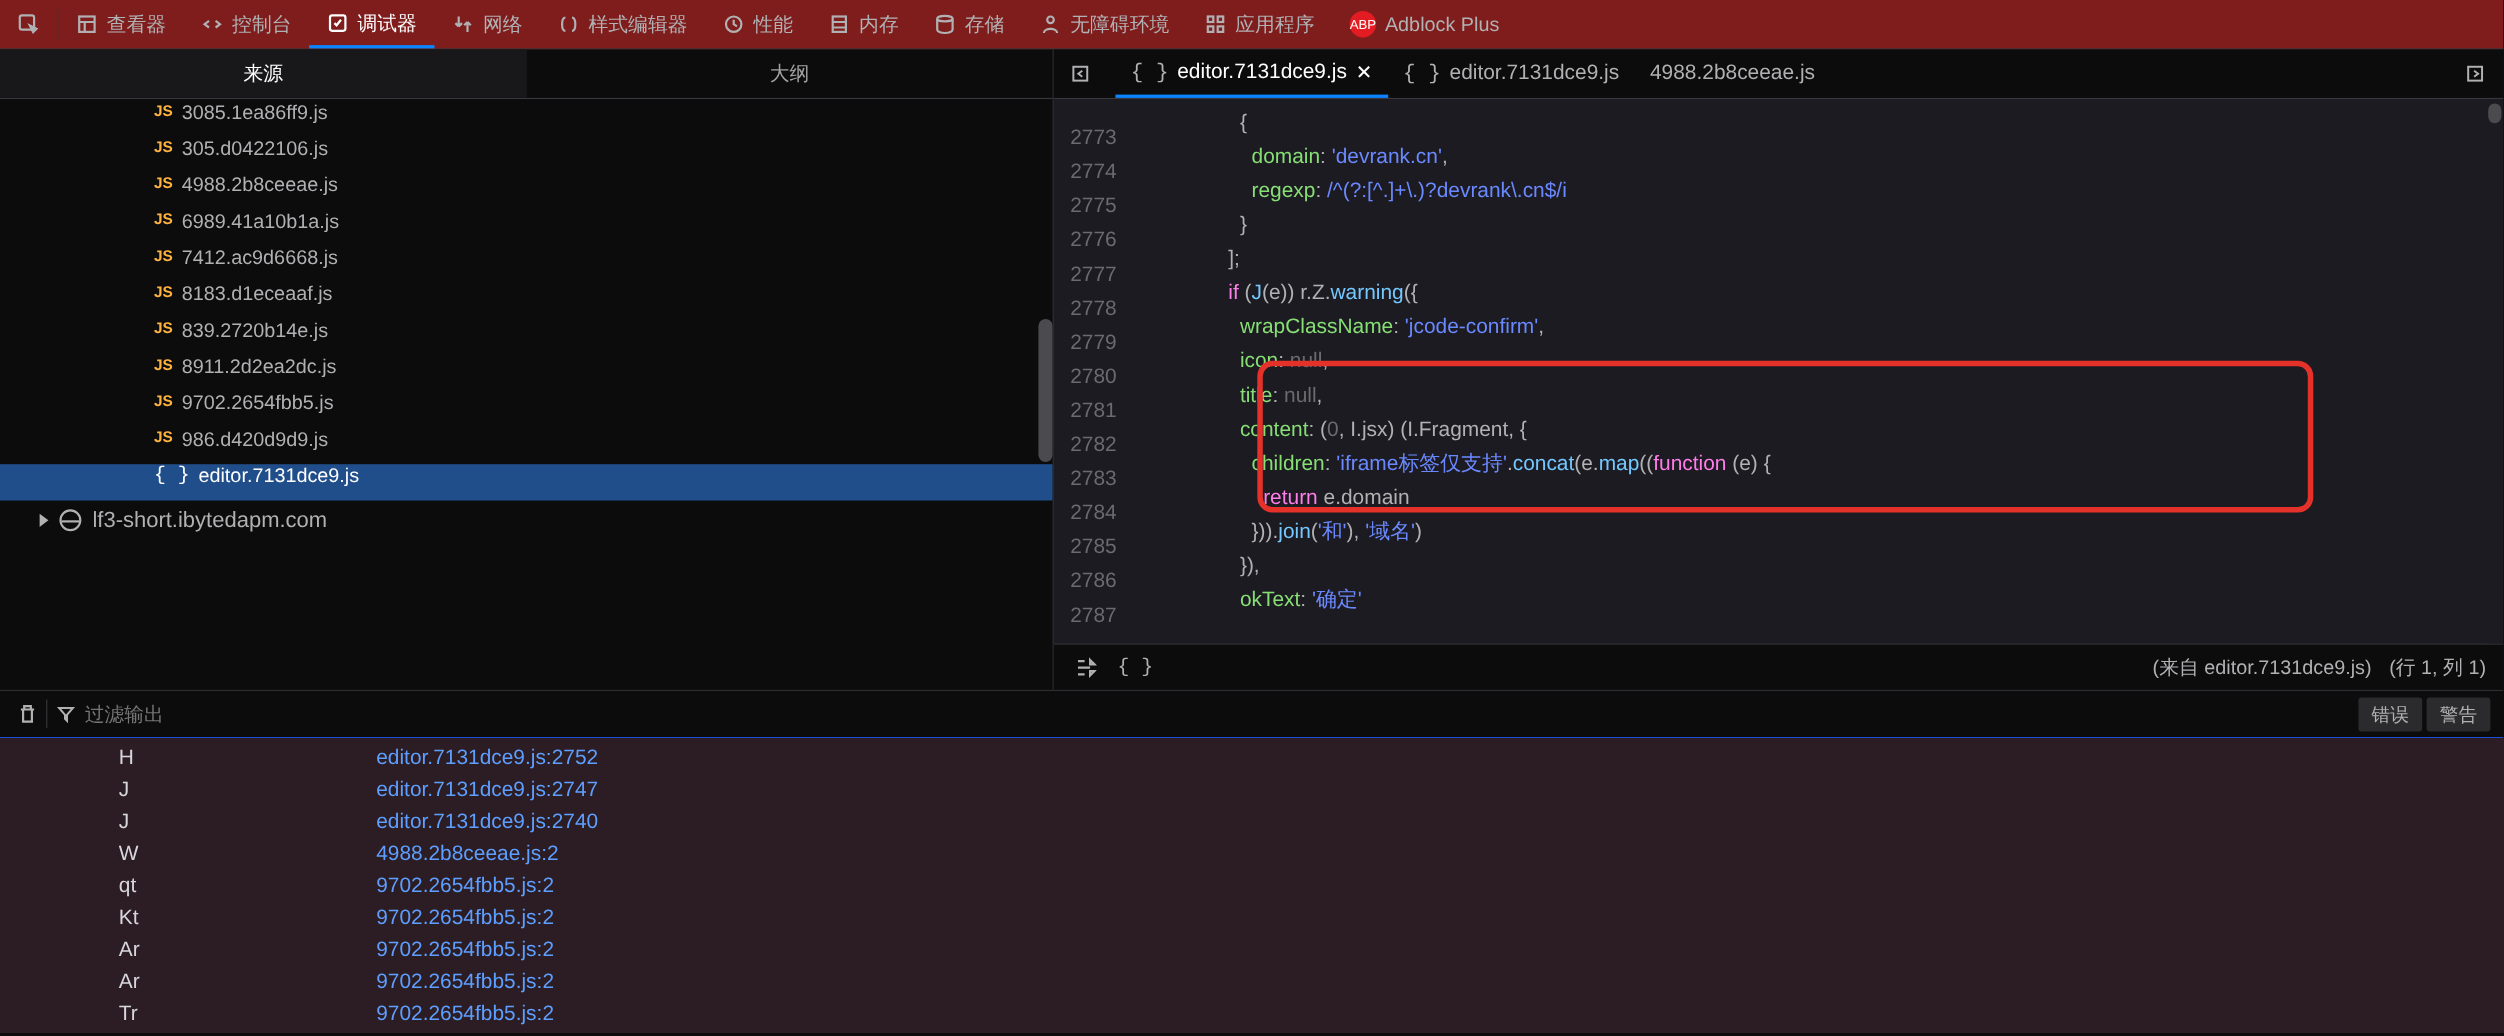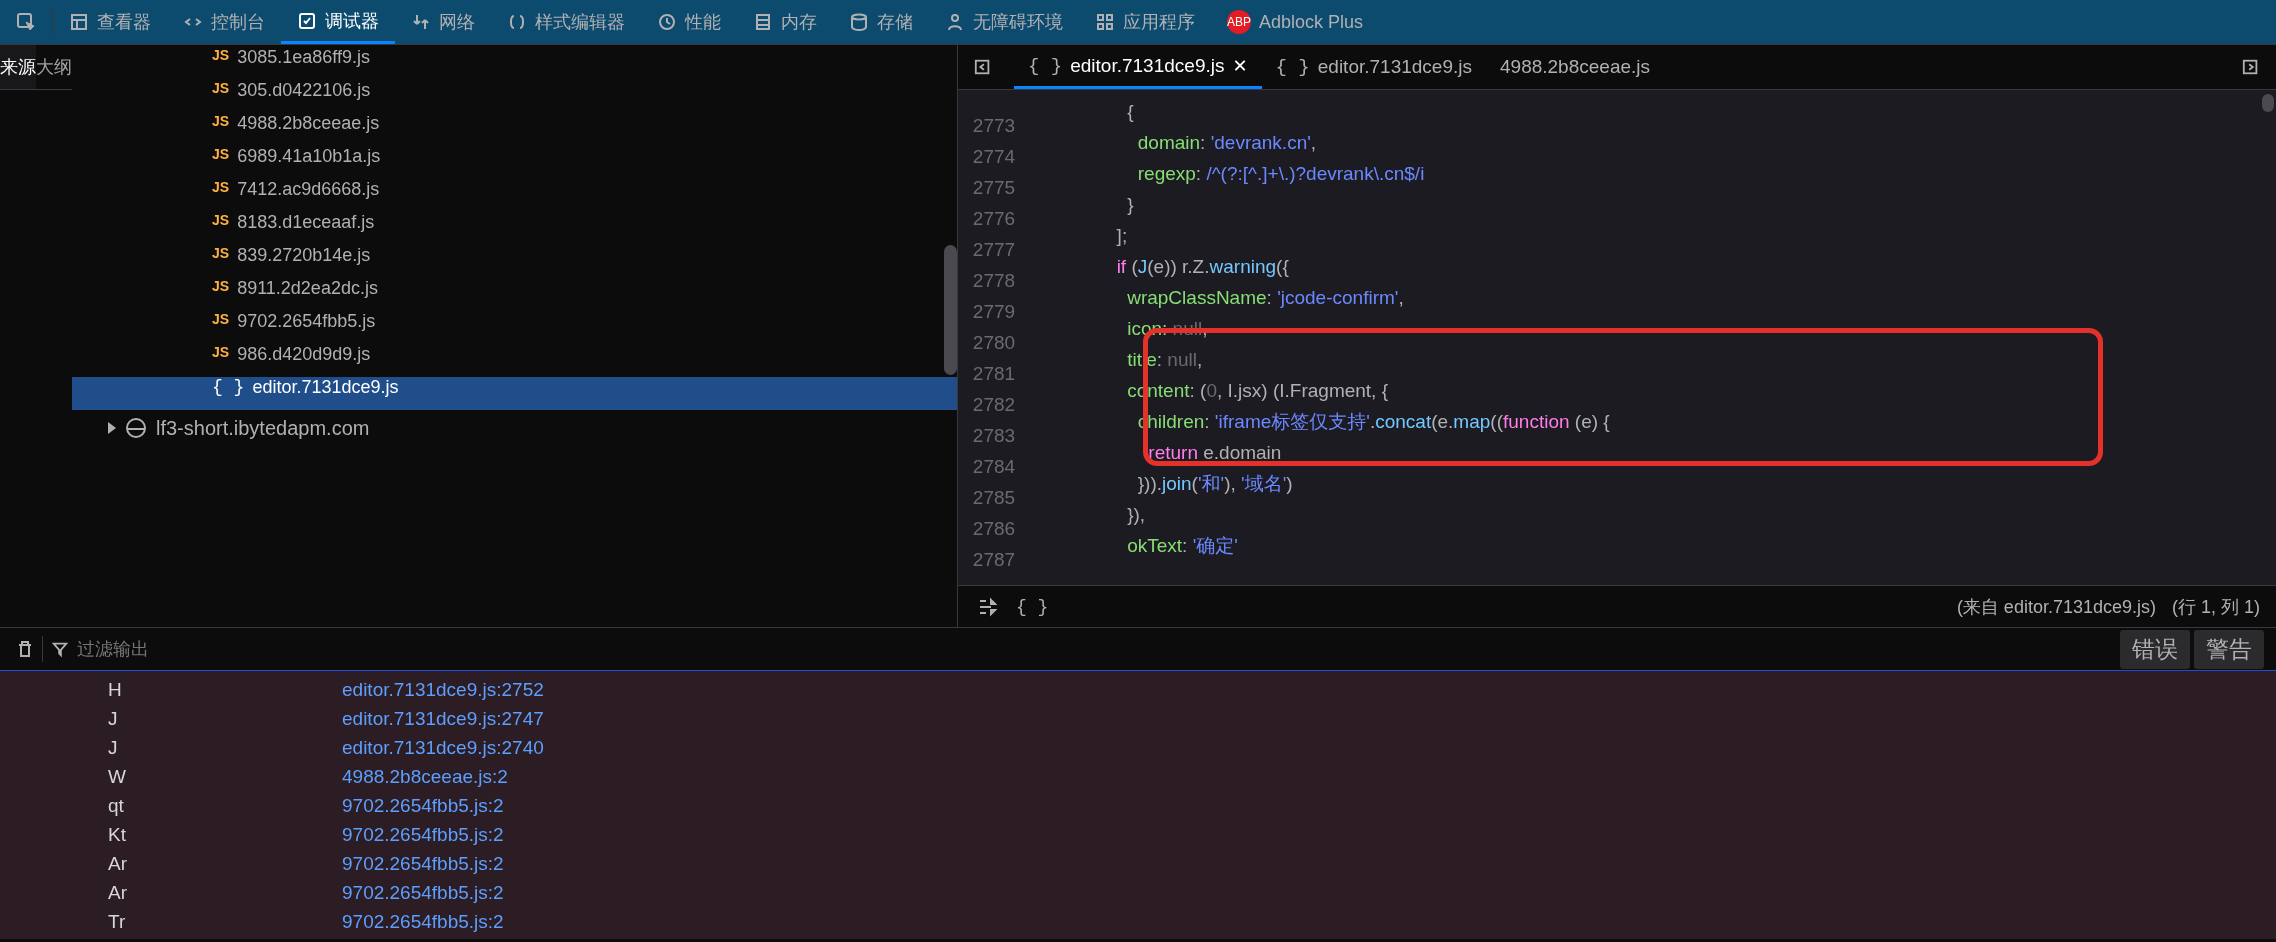--- a/index.html
+++ b/index.html
@@ -1,30 +1,30 @@
 <!DOCTYPE html>
 <html><head>
 <meta charset="utf-8">
 <style>
 *{margin:0;padding:0;box-sizing:border-box;font-family:-apple-system,BlinkMacSystemFont,"Segoe UI",sans-serif}
 body{background:#0c0c0d;color:#b1b1b3;font-size:18px;overflow:hidden;width:2276px;height:942px}
 .mono{font-family:Menlo,Consolas,"Courier New",monospace}
 
 
-.toolbar{height:45px;display:flex;align-items:center;gap:0;background:#0c4a6e;border-bottom:1px solid #38383d}
+.toolbar{height:45px;display:flex;align-items:center;gap:0;background:#7f1d1d;border-bottom:1px solid #38383d}
 .tb-btn{display:flex;align-items:center;gap:8px;padding:0 16px;height:100%;color:#b1b1b3;cursor:pointer;font-size:18px;white-space:nowrap}
 .tb-btn.active{border-bottom:3px solid #0a84ff;color:#fff}
 .tb-sep{width:1px;height:28px;background:#38383d}
 .tb-icon{width:20px;height:20px;display:inline-flex;align-items:center;justify-content:center;stroke:#b1b1b3;fill:none}
 .tb-btn.active .tb-icon{stroke:#fff}
 .abp{width:24px;height:24px;background:#e31b23;border-radius:50%;display:flex;align-items:center;justify-content:center;color:#fff;font-size:12px;font-weight:400}
 
 
 .main{display:flex;height:582px}
-.left{width:958px;display:flex;flex-direction:row;background:#0c0c0d;border-right:1px solid #38383d}
+.left{width:958px;display:flex;flex-direction:column;background:#0c0c0d;border-right:1px solid #38383d}
 .left-tabs{height:45px;display:flex;border-bottom:1px solid #38383d}
 .left-tab{flex:1;display:flex;align-items:center;justify-content:center;color:#a3a3a3;cursor:pointer;font-size:18px}
 .left-tab.active{background:#18181a;color:#fff}
 .file-list{flex:1;overflow:auto;padding-top:2px;position:relative}
 .file-item{display:flex;align-items:flex-start;gap:8px;height:33px;padding-left:140px;color:#b1b1b3;cursor:pointer;font-size:18px}
 .file-item.sel{background:#204e8a;color:#fff}
 .file-item .tag{font-weight:700;color:#ffb23e;font-size:14px}
 .brace{color:#b1b1b3;font-weight:400}
 .file-item.sel .brace{color:#fff}
 .scroll-thumb{position:absolute;right:0;top:200px;width:13px;height:130px;background:#4a4a4f;border-radius:7px}
@@ -57,21 +57,21 @@
 .tk-fn{color:#73c8ff}
 
 .editor-foot{height:42px;display:flex;align-items:center;border-top:1px solid #38383d;padding:0 16px;color:#b1b1b3;font-size:18px;gap:16px;background:#0c0c0d}
 .ef-spacer{flex:1}
 
 
 .console-bar{height:44px;display:flex;align-items:center;border-top:1px solid #38383d;border-bottom:1px solid #1d4ed8;padding:0 12px;gap:4px;background:#0c0c0d}
 .cb-btn{width:26px;height:26px;stroke:#b1b1b3;display:flex;align-items:center;justify-content:center;cursor:pointer}
 .cb-sep{width:1px;height:26px;background:#38383d}
 .filter-input{flex:1;background:transparent;border:none;color:#b1b1b3;font-size:18px;outline:none}
-.pill{padding:4px 12px;background:#2b2b2e;color:#b1b1b3;border-radius:3px;font-size:23px}
+.pill{padding:4px 12px;background:#2b2b2e;color:#b1b1b3;border-radius:3px;font-size:17px}
 
 .console-body{height:268px;background:#2b1d23;overflow:auto;padding:4px 0}
 .clog{display:flex;padding:0 12px;line-height:29px;font-size:19px}
 .clog .name{width:330px;padding-left:96px;color:#d7d7db}
 .clog .loc{color:#5e9eff;cursor:pointer}
 </style>
 </head>
 <body>
 
 <div class="toolbar">

